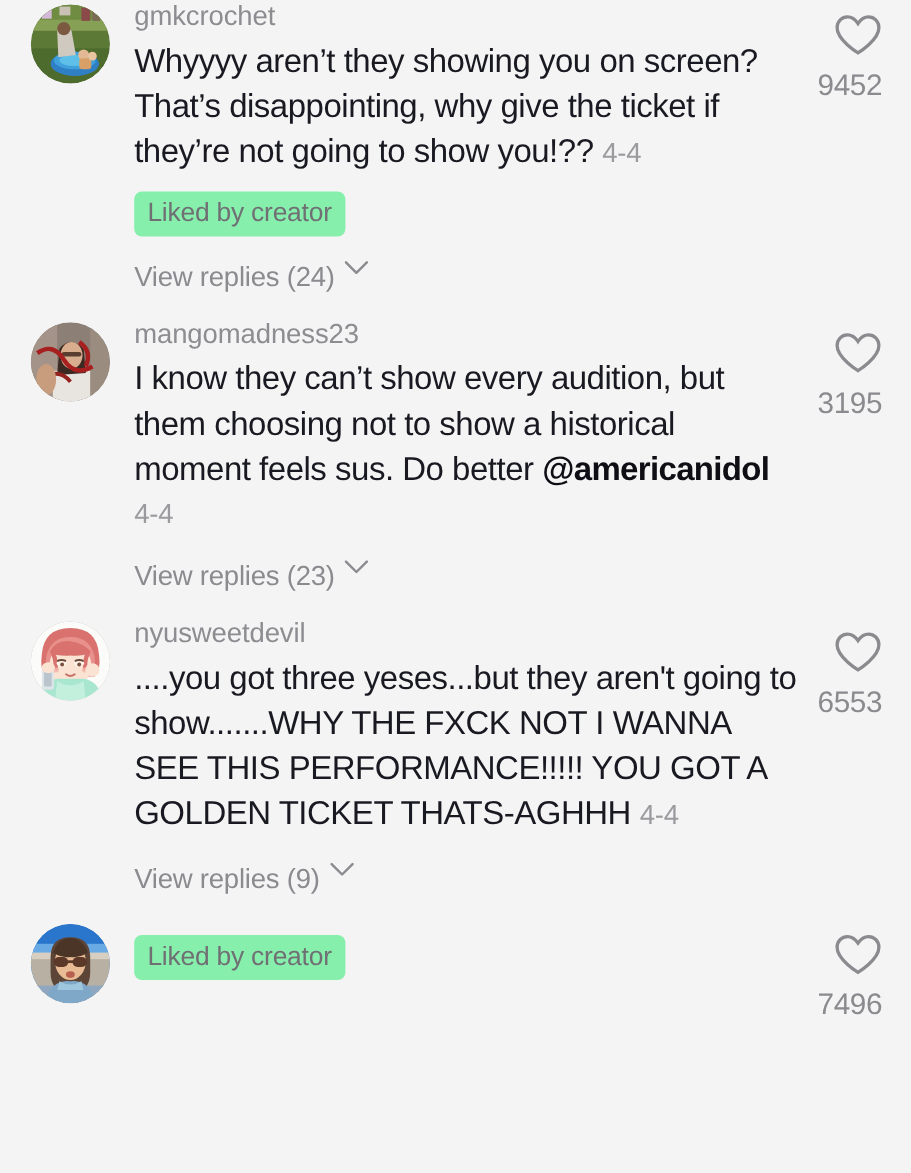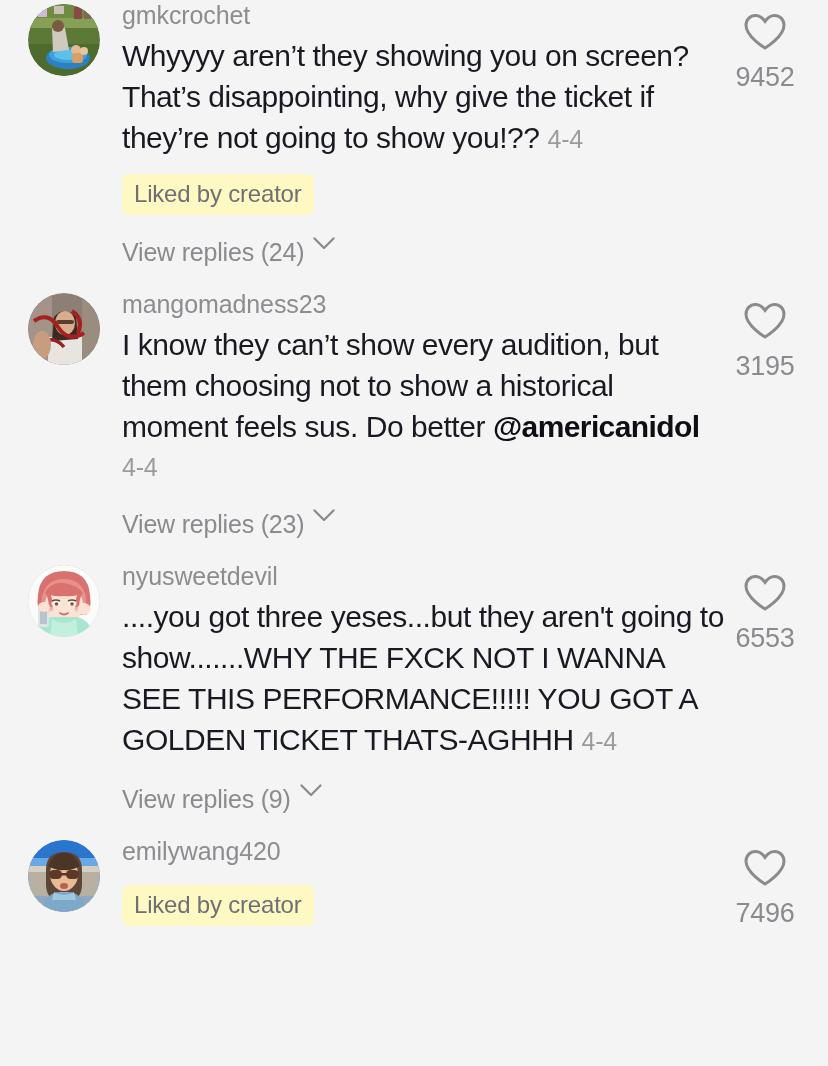--- a/index.html
+++ b/index.html
@@ -82,21 +82,21 @@
   .timestamp-block {
     display: block;
     color: #9b9b9f;
     font-size: 25px;
     line-height: 40px;
     letter-spacing: -0.2px;
   }
 
   .liked-by-creator {
     display: inline-block;
-    background: #fef9c3;
+    background: #86efac;
     color: #6f6f74;
     font-size: 24px;
     line-height: 28px;
     letter-spacing: -0.2px;
     padding: 6px 12px 7px 12px;
     border-radius: 7px;
     margin-top: 14px;
   }
 
   .view-replies {
@@ -118,21 +118,21 @@
   .chev svg { display: block; }
 
   
   .like-col {
     position: absolute;
     right: 26px;
     top: 12px;
     width: 74px;
     display: flex;
     flex-direction: column;
-    align-items: center;
+    align-items: flex-end;
   }
   .heart-icon { width: 44px; height: 40px; }
   .heart-icon svg { display: block; }
   .like-count {
     color: #8a8a8f;
     font-size: 27px;
     line-height: 32px;
     letter-spacing: -0.3px;
     margin-top: 9px;
   }
@@ -315,21 +315,20 @@
           <rect x="21" y="30" width="13" height="9" rx="4.5" fill="#5c3828"></rect>
           <rect x="38" y="30" width="13" height="9" rx="4.5" fill="#5c3828"></rect>
           <rect x="33" y="33" width="6" height="2.5" fill="#5c3828"></rect>
           <ellipse cx="36" cy="46" rx="4" ry="3" fill="#b8604f"></ellipse>
           <path d="M16 62 q8 -12 20 -10 q12 -2 20 10 l0 10 -40 0 z" fill="#7fa8c8"></path>
           <path d="M26 52 q10 6 20 0 l2 8 -24 0 z" fill="#9ec6dd"></path>
         </g>
       </svg>
     </div>
     <div class="comment-body">
-      <div class="username">emilywang420</div>
       <div><span class="liked-by-creator">Liked by creator</span></div>
     </div>
     <div class="like-col">
       <span class="heart-icon">
         <svg viewBox="0 0 44 40">
             <path d="M22 36 C22 36 3 24.5 3 13.2 C3 7.4 7.4 3.4 12.4 3.4 C16.2 3.4 19.6 5.8 22 9.4 C24.4 5.8 27.8 3.4 31.6 3.4 C36.6 3.4 41 7.4 41 13.2 C41 24.5 22 36 22 36 Z" fill="none" stroke="#8a8a8f" stroke-width="3"></path>
           </svg>
       </span>
       <span class="like-count">7496</span>
     </div>

